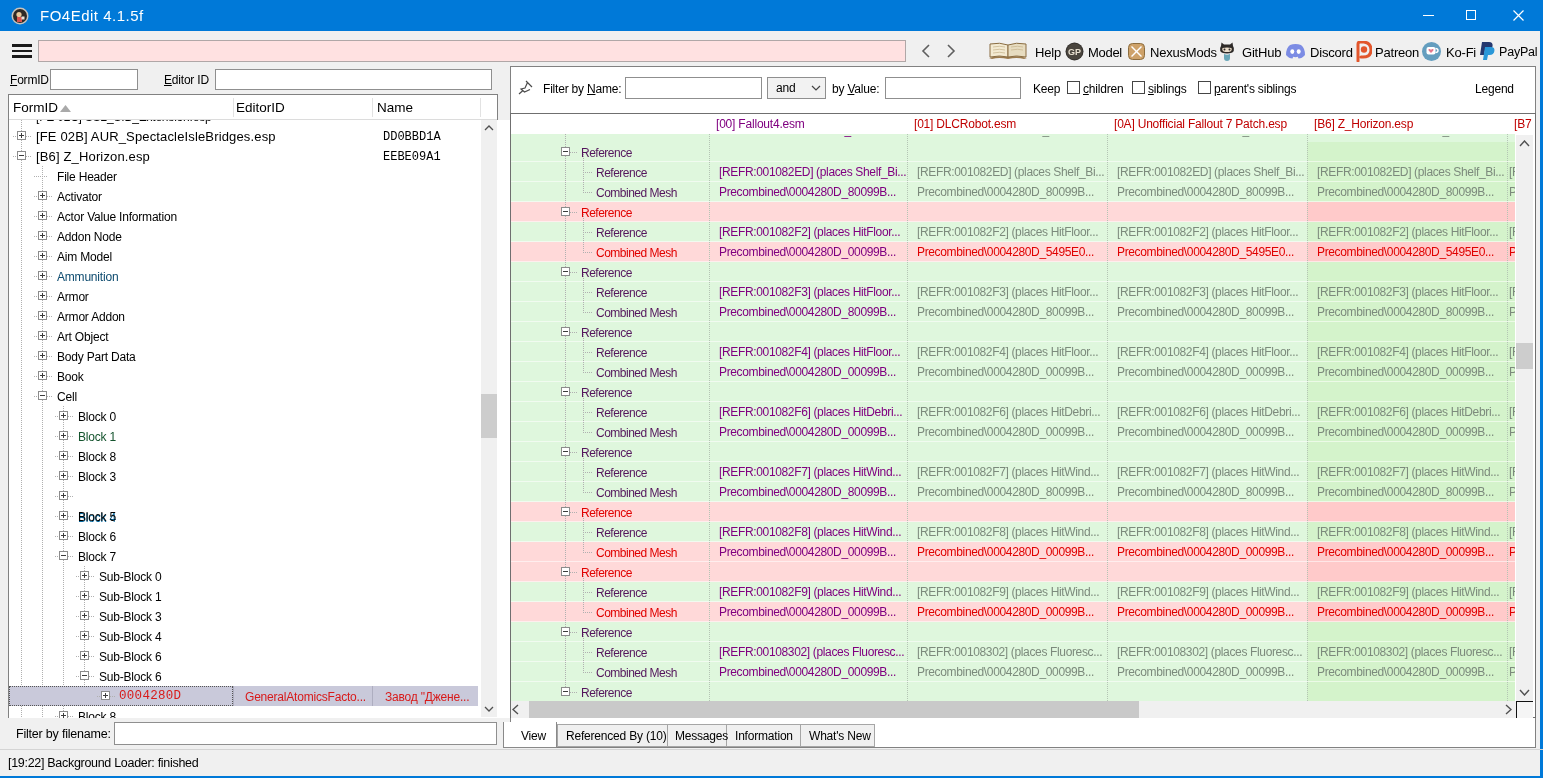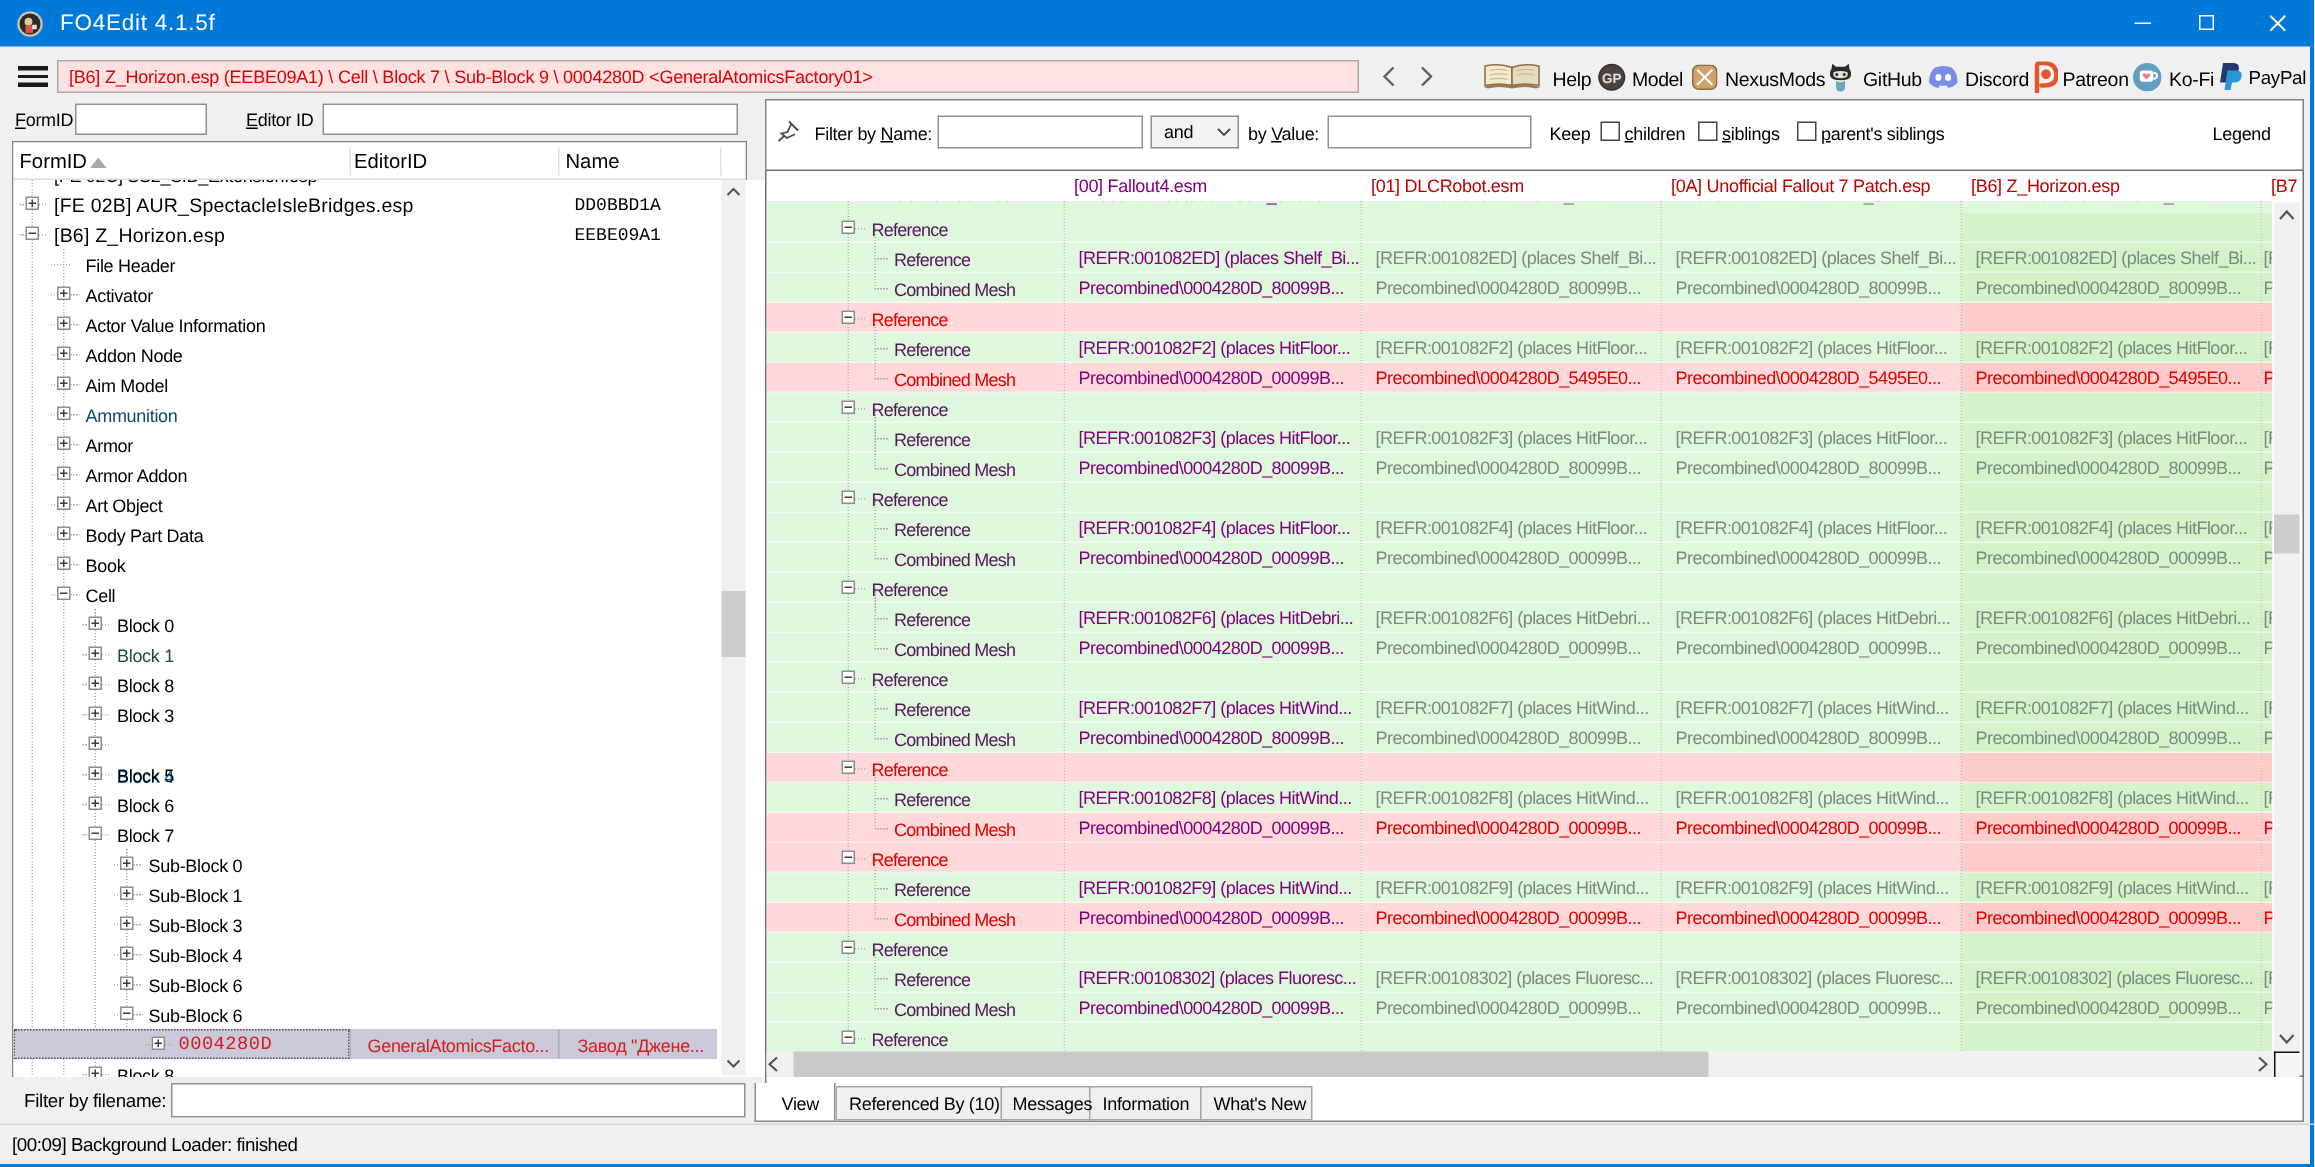--- a/index.html
+++ b/index.html
@@ -43,21 +43,20 @@
 <div class="abs" style="left:1466px;top:10px;width:10px;height:10px;border:1px solid #fff"></div>
 <svg class="abs" style="left:1513px;top:10px" width="11" height="11">
       <path d="M0.5 0.5 L10.5 10.5 M10.5 0.5 L0.5 10.5" stroke="#fff" stroke-width="1.2"></path>
     </svg>
 <div class="abs" style="left:0;top:776px;width:1543px;height:2px;background:#0079d8"></div>
 <div class="abs" style="left:1540px;top:31px;width:3px;height:747px;background:#0079d8"></div>
 <div class="abs" style="left:12px;top:44px;width:20px;height:2.5px;background:#1a1a1a"></div>
 <div class="abs" style="left:12px;top:49.5px;width:20px;height:2.5px;background:#1a1a1a"></div>
 <div class="abs" style="left:12px;top:55px;width:20px;height:2.5px;background:#1a1a1a"></div>
 <div class="inp" style="left:38px;top:40px;width:868px;height:22px;background:#ffe1e1;border-color:#b0a7a7"></div>
-<div class="lbl" style="left:46px;top:44px;color:#e00000;letter-spacing:-0.15px">[B6] Z_Horizon.esp (EEBE09A1) \ Cell \ Block 7 \ Sub-Block 9 \ 0004280D &lt;GeneralAtomicsFactory01&gt;</div>
 <svg class="abs" style="left:920px;top:44px" width="14" height="14">
       <path d="M9 1 L3 7 L9 13" stroke="#5f5f5f" stroke-width="1.6" fill="none"></path>
     </svg>
 <svg class="abs" style="left:943px;top:44px" width="14" height="14">
       <path d="M5 1 L11 7 L5 13" stroke="#5f5f5f" stroke-width="1.6" fill="none"></path>
     </svg>
 <svg class="abs" style="left:987px;top:42px" width="42" height="19" viewBox="0 0 42 19">
       <path d="M2 16 Q10 13 20 15 L21 15 Q31 13 40 16 L37 17 Q30 15 21 17 Q12 15 5 17 Z" fill="#9c7b4e"></path>
       <path d="M21 3 Q13 0 3 2 L3 15 Q13 13 21 15 Z" fill="#f3ead2" stroke="#8a6d42" stroke-width="1"></path>
       <path d="M21 3 Q29 0 39 2 L39 15 Q29 13 21 15 Z" fill="#e7dcc0" stroke="#8a6d42" stroke-width="1"></path>
@@ -342,21 +341,21 @@
 <svg class="abs" style="left:484px;top:125px" width="10" height="6">
       <path d="M1 5 L5 1 L9 5" stroke="#505050" stroke-width="1.3" fill="none"></path>
     </svg>
 <svg class="abs" style="left:484px;top:706px" width="10" height="6">
       <path d="M1 1 L5 5 L9 1" stroke="#505050" stroke-width="1.3" fill="none"></path>
     </svg>
 <div class="abs" style="left:481px;top:394px;width:16px;height:44px;background:#cdcdcd"></div>
 <div class="lbl" style="left:16px;top:727px;font-size:12.5px">Filter by filename:</div>
 <div class="inp" style="left:114px;top:722px;width:383px;height:23px"></div>
 <div class="abs" style="left:0;top:749px;width:1543px;height:1px;background:#d4d4d4"></div>
-<div class="lbl" style="left:8px;top:756px;font-size:12.5px;letter-spacing:-0.3px">[00:09] Background Loader: finished</div>
+<div class="lbl" style="left:8px;top:756px;font-size:12.5px;letter-spacing:-0.3px">[19:22] Background Loader: finished</div>
 <div class="abs" style="left:510px;top:66px;width:1026px;height:682px;background:#fff;border:1px solid #818181"></div>
 <svg class="abs" style="left:518px;top:80px" width="15" height="15">
       <path d="M8 1 L14 7 M9.5 2.5 L7 8 L3 9 L6.5 12 L12 9.5 M5 10.5 L1 14" stroke="#4a4a4a" stroke-width="1.2" fill="none"></path>
     </svg>
 <div class="lbl" style="left:543px;top:82px">Filter by <u>N</u>ame:</div>
 <div class="inp" style="left:625px;top:77px;width:137px;height:22px"></div>
 <div class="inp" style="left:767px;top:77px;width:59px;height:22px;background:#f2f2f2;border-color:#8f8f8f"></div>
 <div class="lbl" style="left:776px;top:81px">and</div>
 <svg class="abs" style="left:811px;top:85px" width="10" height="6">
       <path d="M1 1 L5 5 L9 1" stroke="#444" stroke-width="1.2" fill="none"></path>

